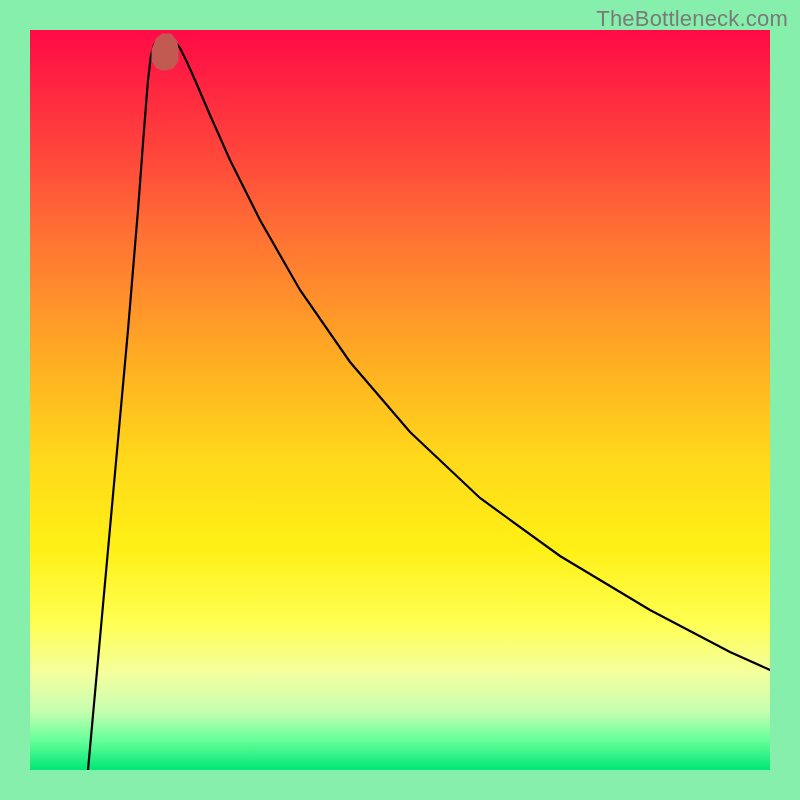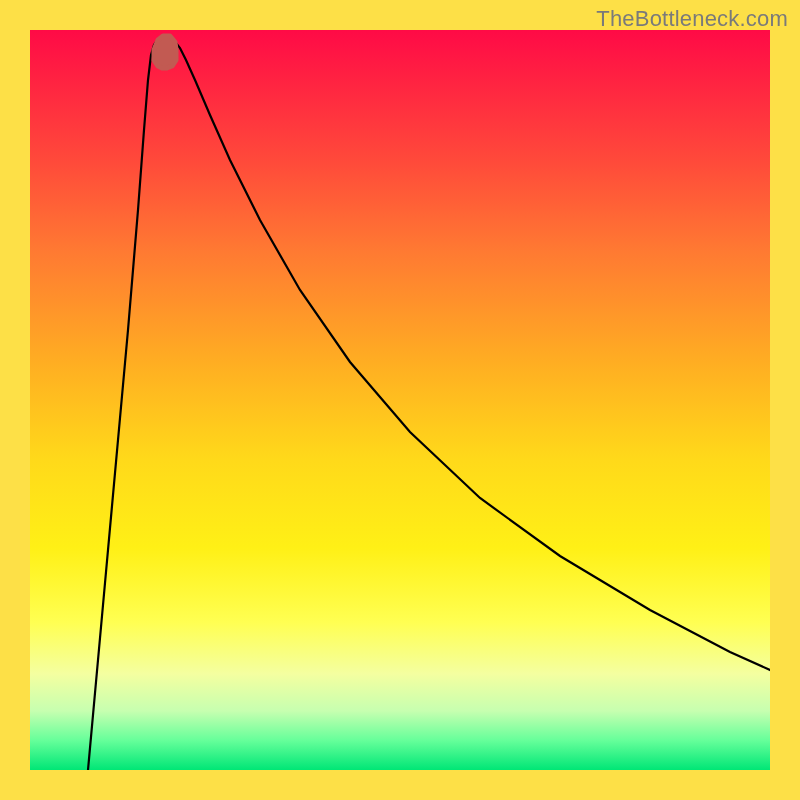--- a/index.html
+++ b/index.html
@@ -7,21 +7,21 @@
     padding: 0;
     width: 800px;
     height: 800px;
     background: #000;
     overflow: hidden;
     font-family: Arial, Helvetica, sans-serif;
   }
   .frame {
     position: absolute;
     inset: 0;
-    background: #fde047;
+    background: #86efac;
   }
   .plot {
     position: absolute;
     left: 30px;
     top: 30px;
     width: 740px;
     height: 740px;
     background: linear-gradient(
       to bottom,
       #ff0a46 0%,

